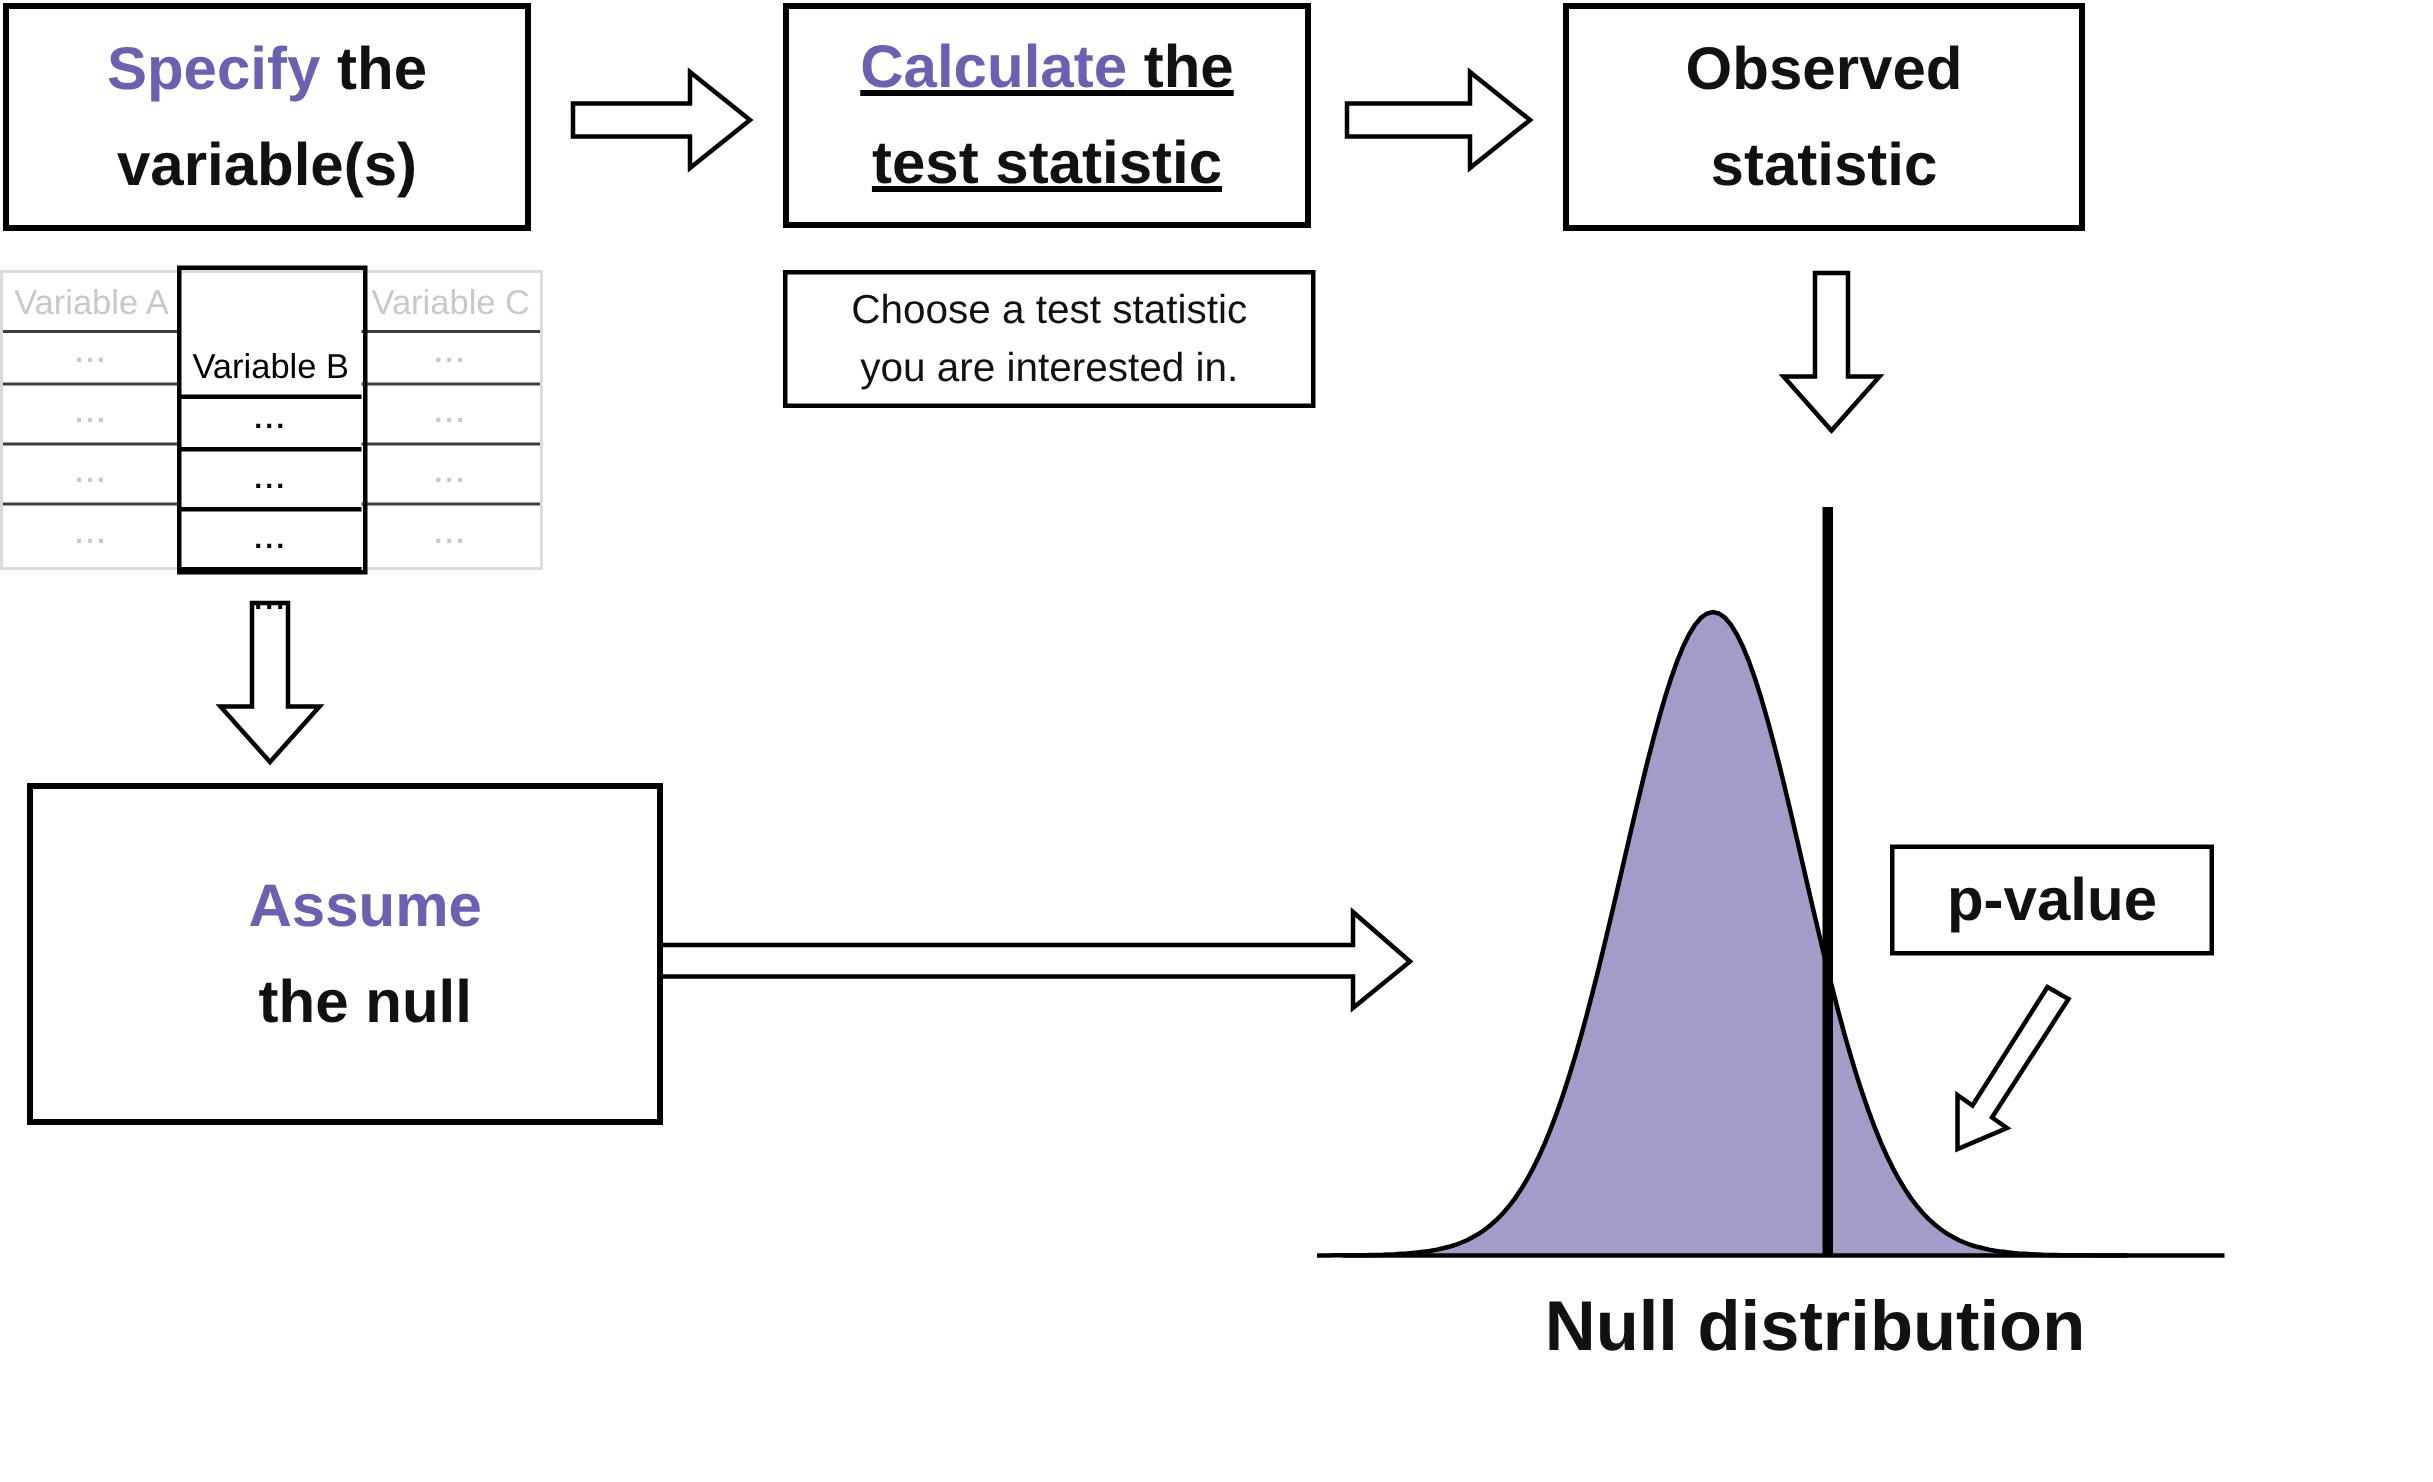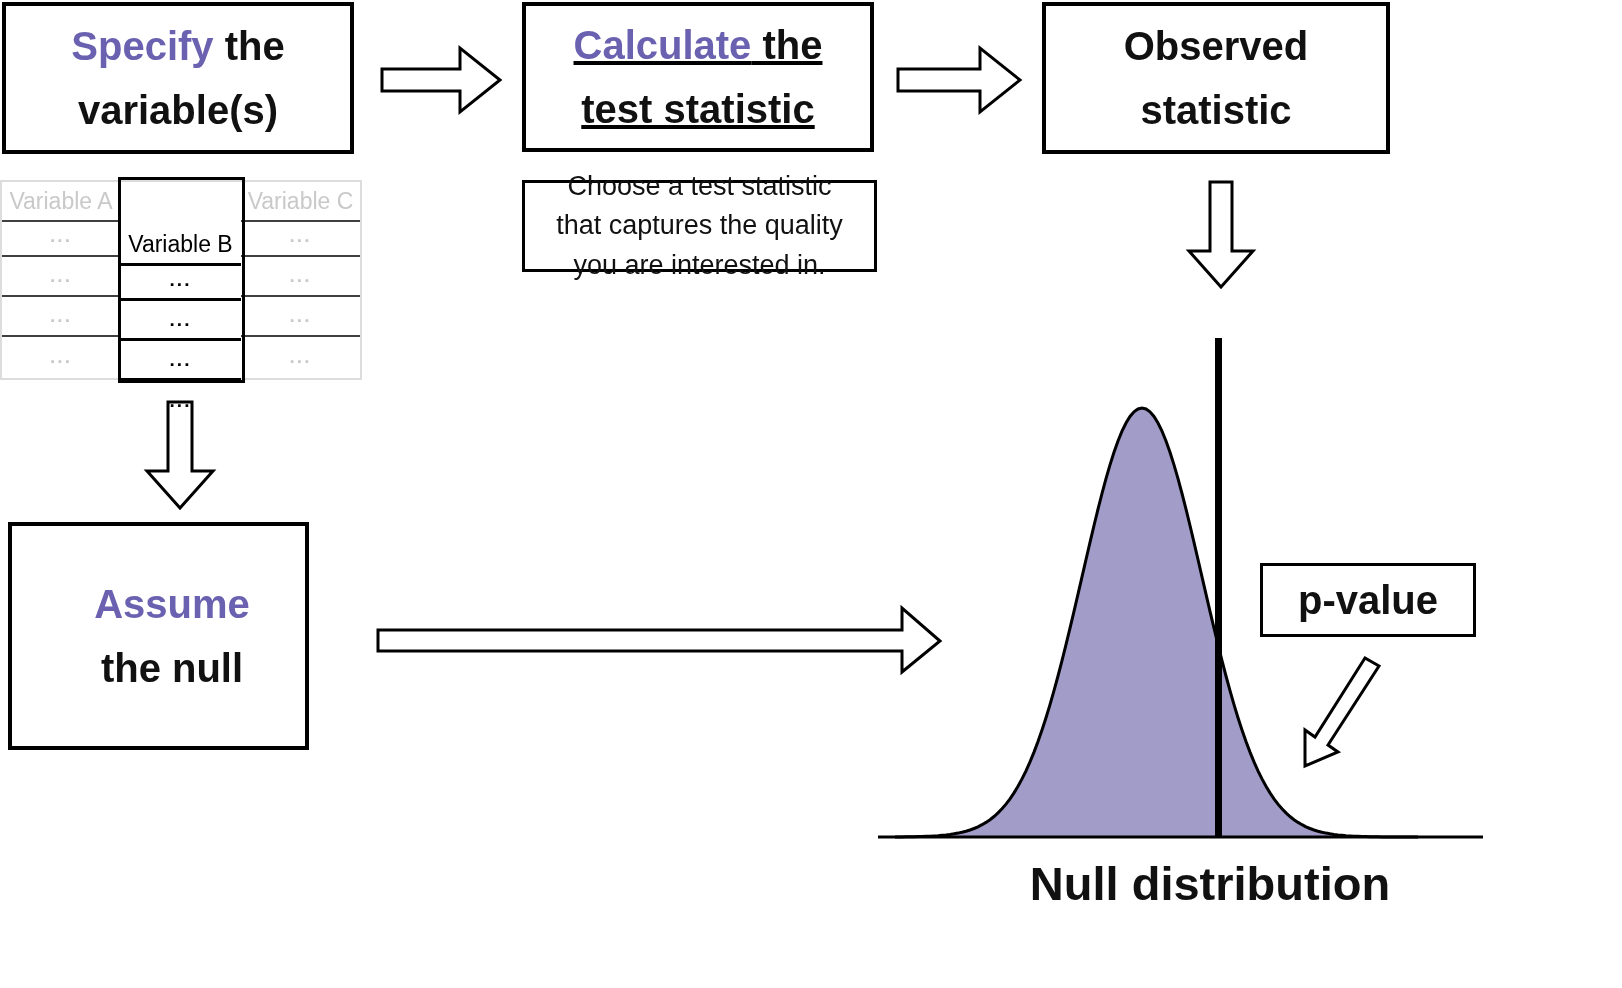--- a/index.html
+++ b/index.html
@@ -10,21 +10,21 @@
 
   .box { position:absolute; background:#fff; border:4px solid #000; z-index:2;
          display:flex; flex-direction:column; justify-content:center; align-items:center;
          text-align:center; }
   .heading { font-size:40px; line-height:1.6; font-weight:700; color:#111; white-space:nowrap; }
   .accent { color:var(--accent); }
 
   .box-specify   { left:2px;    top:2px;   width:352px; height:152px; }
   .box-calculate { left:522px;  top:2px;   width:352px; height:150px;text-decoration:underline; }
   .box-observed  { left:1042px; top:2px;   width:348px; height:152px; }
-  .box-assume    { left:8px;    top:522px; width:301px; height:228px;padding-left:27px; }
+  .box-assume    { left:18px;    top:522px; width:424px; height:228px;padding-left:27px; }
   .box-note      { left:522px;  top:180px; width:355px; height:92px; border-width:3px; }
   .box-pvalue    { left:1260px; top:563px; width:216px; height:74px;  border-width:3px; }
 
   .note-line { font-size:27px; line-height:1.45; color:#111; font-weight:400; white-space:nowrap; }
   .pvalue-text { font-size:40px; font-weight:700; color:#111; }
 
   .mini-table { position:absolute; left:0; top:180px; width:362px; height:200px;
                 border:2px solid #dcdcdc; z-index:2; background:#fff; }
   .trow { display:flex; height:40px; }
   .trow:last-child .tcell { border-bottom:none; }
@@ -73,21 +73,20 @@
     <div class="heading">test statistic</div>
   </div>
 
   <div class="box box-observed">
     <div class="heading">Observed</div>
     <div class="heading">statistic</div>
   </div>
 
   <div class="box box-note">
     <div class="note-line">Choose a test statistic</div>
-    <div class="note-line">that captures the quality</div>
     <div class="note-line">you are interested in.</div>
   </div>
 
   <div class="box box-assume">
     <div class="heading accent">Assume</div>
     <div class="heading">the null</div>
   </div>
 
   <div class="mini-table">
     <div class="trow">

